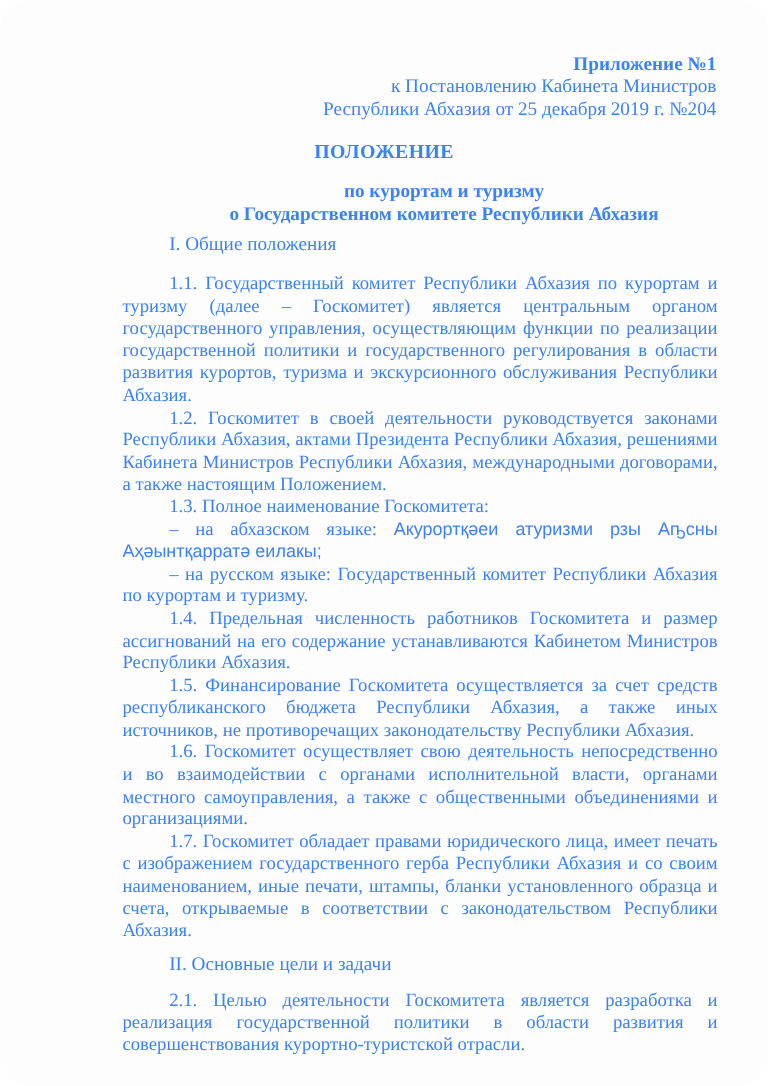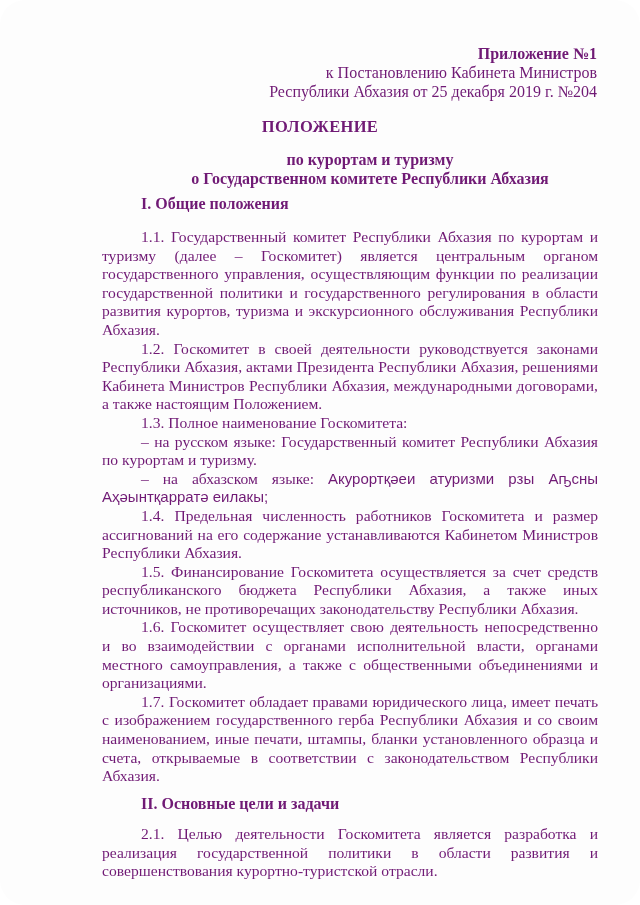--- a/index.html
+++ b/index.html
@@ -1,38 +1,38 @@
 <!DOCTYPE html>
 <html><head>
 <meta charset="utf-8">
 <style>
   html, body { margin: 0; padding: 0; background: #ffffff; }
   body { width: 640px; height: 905px; position: relative; overflow: hidden; }
   .page {
     position: absolute; left: 0; top: 0; width: 640px; height: 905px;
     background: #fdfdfd;
     font-family: "Liberation Serif", serif;
-    color: #701a75;
+    color: #3b82f6;
     border-radius: 25px;
   }
   .appendix {
     position: absolute; right: 43px; top: 44px; text-align: right;
     font-size: 16px; line-height: 19px;
   }
   .appendix .a-title { font-weight: bold; }
   .doc-title {
     position: absolute; left: 0; width: 640px; top: 117px; text-align: center;
     font-weight: bold; font-size: 16.5px; letter-spacing: 0.3px;
   }
   .doc-subtitle {
     position: absolute; left: 102px; width: 496px; top: 150px; text-align: center;
     font-weight: bold; font-size: 16px; line-height: 19px; padding-left: 40px; box-sizing: border-box;
   }
   .section-heading {
-    position: absolute; left: 141px; font-weight: bold; font-size: 16px;
+    position: absolute; left: 141px; font-weight: normal; font-size: 16px;
   }
   .body {
     position: absolute; left: 102px; width: 496px;
     font-size: 15.6px; line-height: 18.6px; text-align: justify;
   }
   .body p { margin: 0; text-indent: 39px; text-align: justify; }
   .sans { font-family: "Liberation Sans", sans-serif; font-size: 15px; }
 </style>
 </head>
 <body>
@@ -51,22 +51,22 @@
     <div>по курортам и туризму</div>
     <div>о Государственном комитете Республики Абхазия</div>
   </div>
 
   <div class="section-heading" style="top:195px;">I. Общие положения</div>
 
   <div class="body" style="top:228px;">
     <p>1.1. Государственный комитет Республики Абхазия по курортам и туризму (далее – Госкомитет) является центральным органом государственного управления, осуществляющим функции по реализации государственной политики и государственного регулирования в области развития курортов, туризма и экскурсионного обслуживания Республики Абхазия.</p>
     <p>1.2. Госкомитет в своей деятельности руководствуется законами Республики Абхазия, актами Президента Республики Абхазия, решениями Кабинета Министров Республики Абхазия, международными договорами, а также настоящим Положением.</p>
     <p>1.3. Полное наименование Госкомитета:</p>
+    <p><span>– на абхазском языке: </span><span class="sans">Акурортқәеи атуризми рзы Аҧсны Аҳәынтқарратә еилакы;</span></p>
     <p>– на русском языке: Государственный комитет Республики Абхазия по курортам и туризму.</p>
-    <p><span>– на абхазском языке: </span><span class="sans">Акурортқәеи атуризми рзы Аҧсны Аҳәынтқарратә еилакы;</span></p>
     <p>1.4. Предельная численность работников Госкомитета и размер ассигнований на его содержание устанавливаются Кабинетом Министров Республики Абхазия.</p>
     <p>1.5. Финансирование Госкомитета осуществляется за счет средств республиканского бюджета Республики Абхазия, а также иных источников, не противоречащих законодательству Республики Абхазия.</p>
     <p>1.6. Госкомитет осуществляет свою деятельность непосредственно и во взаимодействии с органами исполнительной власти, органами местного самоуправления, а также с общественными объединениями и организациями.</p>
     <p>1.7. Госкомитет обладает правами юридического лица, имеет печать с изображением государственного герба Республики Абхазия и со своим наименованием, иные печати, штампы, бланки установленного образца и счета, открываемые в соответствии с законодательством Республики Абхазия.</p>
   </div>
 
   <div class="section-heading" style="top:795px;">II. Основные цели и задачи</div>
 
   <div class="body" style="top:825px;">
     <p>2.1. Целью деятельности Госкомитета является разработка и реализация государственной политики в области развития и совершенствования курортно-туристской отрасли.</p>

